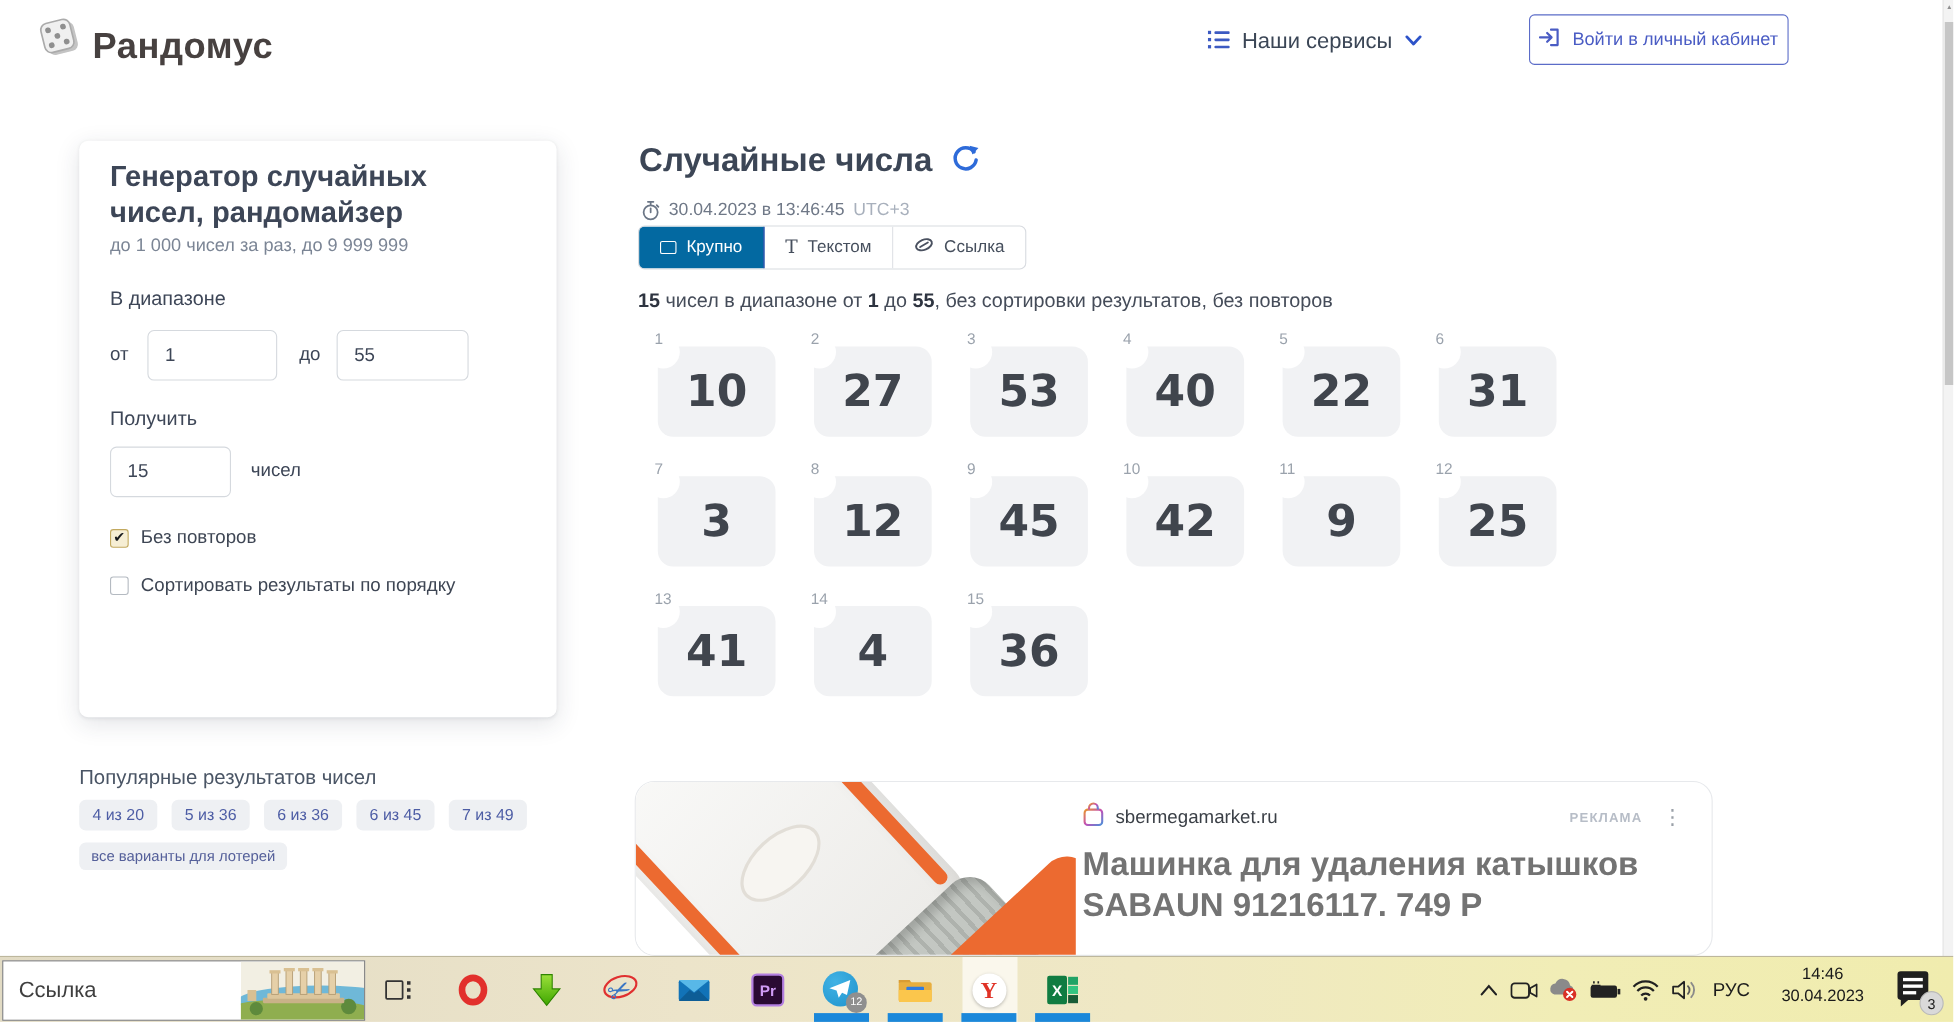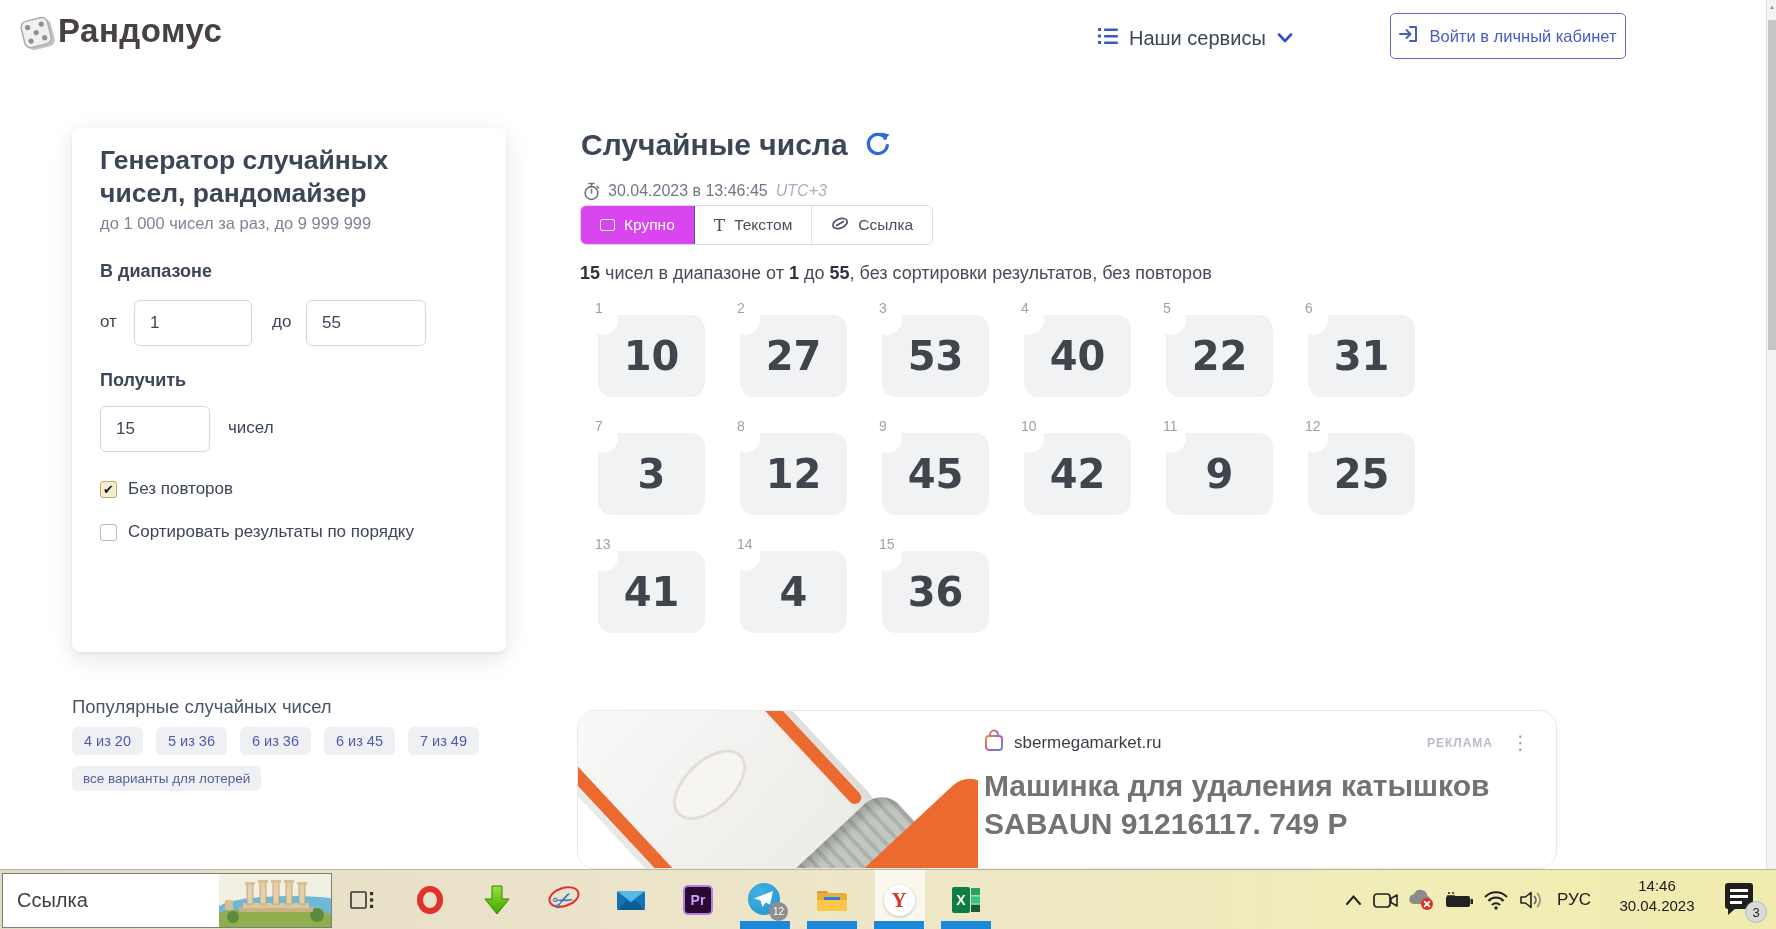--- a/index.html
+++ b/index.html
@@ -1,34 +1,34 @@
 <!DOCTYPE html>
 <html lang="ru"><head>
 <meta charset="utf-8">
 <style>
   * { margin:0; padding:0; box-sizing:border-box; }
   html,body { width:1776px; height:929px; overflow:hidden; background:#fff;
     font-family:"Liberation Sans","DejaVu Sans",sans-serif; }
   .screen { position:relative; width:1776px; height:929px; background:#fff; overflow:hidden; }
 
   
-  .logo { position:absolute; left:16px; top:12px; display:flex; align-items:flex-start; }
+  .logo { position:absolute; left:32px; top:12px; display:flex; align-items:flex-end; gap:10px; }
   .logo-text { font-size:33px; font-weight:800; color:#474140; letter-spacing:.5px; }
   .services { position:absolute; left:1098px; top:22px; height:32px; display:flex; align-items:center; gap:11px; cursor:pointer; }
   .services-label { font-size:20px; color:#3b4656; }
   .login-btn { position:absolute; left:1390px; top:13px; width:236px; height:46px;
     border:1.5px solid #5b6cc8; border-radius:5px; background:#fff; display:flex;
     align-items:center; justify-content:center; gap:10px; color:#4a5cc4; font-size:16.5px; cursor:pointer; }
 
   
   .gen-card { position:absolute; left:72px; top:128px; width:434px; height:524px; background:#fff;
     border-radius:8px; box-shadow:0 6px 22px rgba(40,50,70,.13), 0 1px 3px rgba(40,50,70,.08); }
   .gen-title { position:absolute; left:28px; top:16px; width:360px; font-size:26.5px; line-height:33px; font-weight:700; color:#3d4657; }
   .gen-sub { position:absolute; left:28px; top:86px; font-size:16.5px; color:#7b8595; }
-  .gen-label { font-size:18px; font-weight:700; color:#3d4657; position:absolute; left:28px; }
+  .gen-label { font-size:18px; font-weight:400; color:#3d4657; position:absolute; left:28px; }
   .lbl-range { top:133px; } .lbl-count { top:242px; }
   .gen-inline { position:absolute; font-size:17px; color:#3d4657; }
   .txt-from { left:28px; top:184px; } .txt-to { left:200px; top:184px; } .txt-suffix { left:156px; top:290px; }
   .gen-input { position:absolute; height:46px; border:1px solid #d5d9de; border-radius:6px;
     font-size:17px; color:#3d4657; padding-left:15px; outline:none; background:#fff;
     font-family:"Liberation Sans",sans-serif; }
   .inp-from { left:62px; top:172px; width:118px; }
   .inp-to { left:234px; top:172px; width:120px; }
   .inp-count { left:28px; top:278px; width:110px; }
   .cb-row { position:absolute; left:28px; display:flex; align-items:center; gap:11px; cursor:pointer; }
@@ -48,27 +48,27 @@
   .tag-row1 { top:727px; } .tag-row2 { top:766px; }
   .tag { background:#eef0f3; border-radius:6px; padding:6px 12px; font-size:14.5px; color:#4d5da5; cursor:pointer; white-space:nowrap; }
   .tag.small { font-size:13.5px; padding:5px 11px; color:#55609a; }
 
   
   .res-title-row { position:absolute; left:581px; top:128px; display:flex; align-items:center; gap:16px; }
   .res-title { font-size:30px; font-weight:700; color:#3c4656; }
   .refresh { cursor:pointer; margin-top:3px; }
   .ts-row { position:absolute; left:583px; top:170px; display:flex; gap:8px;margin-top:12px; }
   .ts-text { font-size:16px; color:#6f7887; }
-  .ts-tz { font-size:16px; color:#a8b0bc;font-style:italic; }
+  .ts-tz { font-size:16px; color:#a8b0bc; }
   .tabs { position:absolute; left:580px; top:205px; display:flex; border:1px solid #d8dbe0;
     border-radius:6px; overflow:hidden; background:#fff; }
   .tab { height:38px; display:flex; align-items:center; justify-content:center; gap:9px;
     font-size:15.5px; color:#464f5d; cursor:pointer; border-right:1px solid #dfe2e6; padding:0 19px; }
   .tab:last-child { border-right:none; }
-  .tab.active { background:#d946ef; color:#fff; border-color:#4355b4; }
+  .tab.active { background:#0369a1; color:#fff; border-color:#4355b4; }
   .tab-sq { width:15px; height:12px; border:1.8px solid #fff; border-radius:2px; }
   .tab-t { font-family:"DejaVu Serif","Liberation Serif",serif; font-size:17px; }
   .summary { position:absolute; left:580px; top:263px; width:780px; font-size:18px; color:#454c59; }
   .summary b { color:#2e3440; }
 
   .grid { position:absolute; left:598px; top:315px; display:grid;
     grid-template-columns:repeat(6,107px); column-gap:35px; row-gap:36px; }
   .num-card { position:relative; width:107px; height:82px; background:#f1f2f4; border-radius:14px;
     display:flex; align-items:center; justify-content:center; }
   .num-card::before { content:""; position:absolute; top:-10px; left:-10px; width:30px; height:30px;
@@ -215,21 +215,21 @@
     <div class="cb-row cb-row1">
       <span class="cb checked"></span>
       <span class="cb-label">Без повторов</span>
     </div>
     <div class="cb-row cb-row2">
       <span class="cb"></span>
       <span class="cb-label">Сортировать результаты по порядку</span>
     </div>
   </div>
 
-  <div class="pop-title">Популярные случайных чисел</div>
+  <div class="pop-title">Популярные результатов чисел</div>
   <div class="tag-row tag-row1">
       <span class="tag">4 из 20</span>
       <span class="tag">5 из 36</span>
       <span class="tag">6 из 36</span>
       <span class="tag">6 из 45</span>
       <span class="tag">7 из 49</span>
     </div>
   <div class="tag-row tag-row2">
     <span class="tag small">все варианты для лотерей</span>
   </div>

